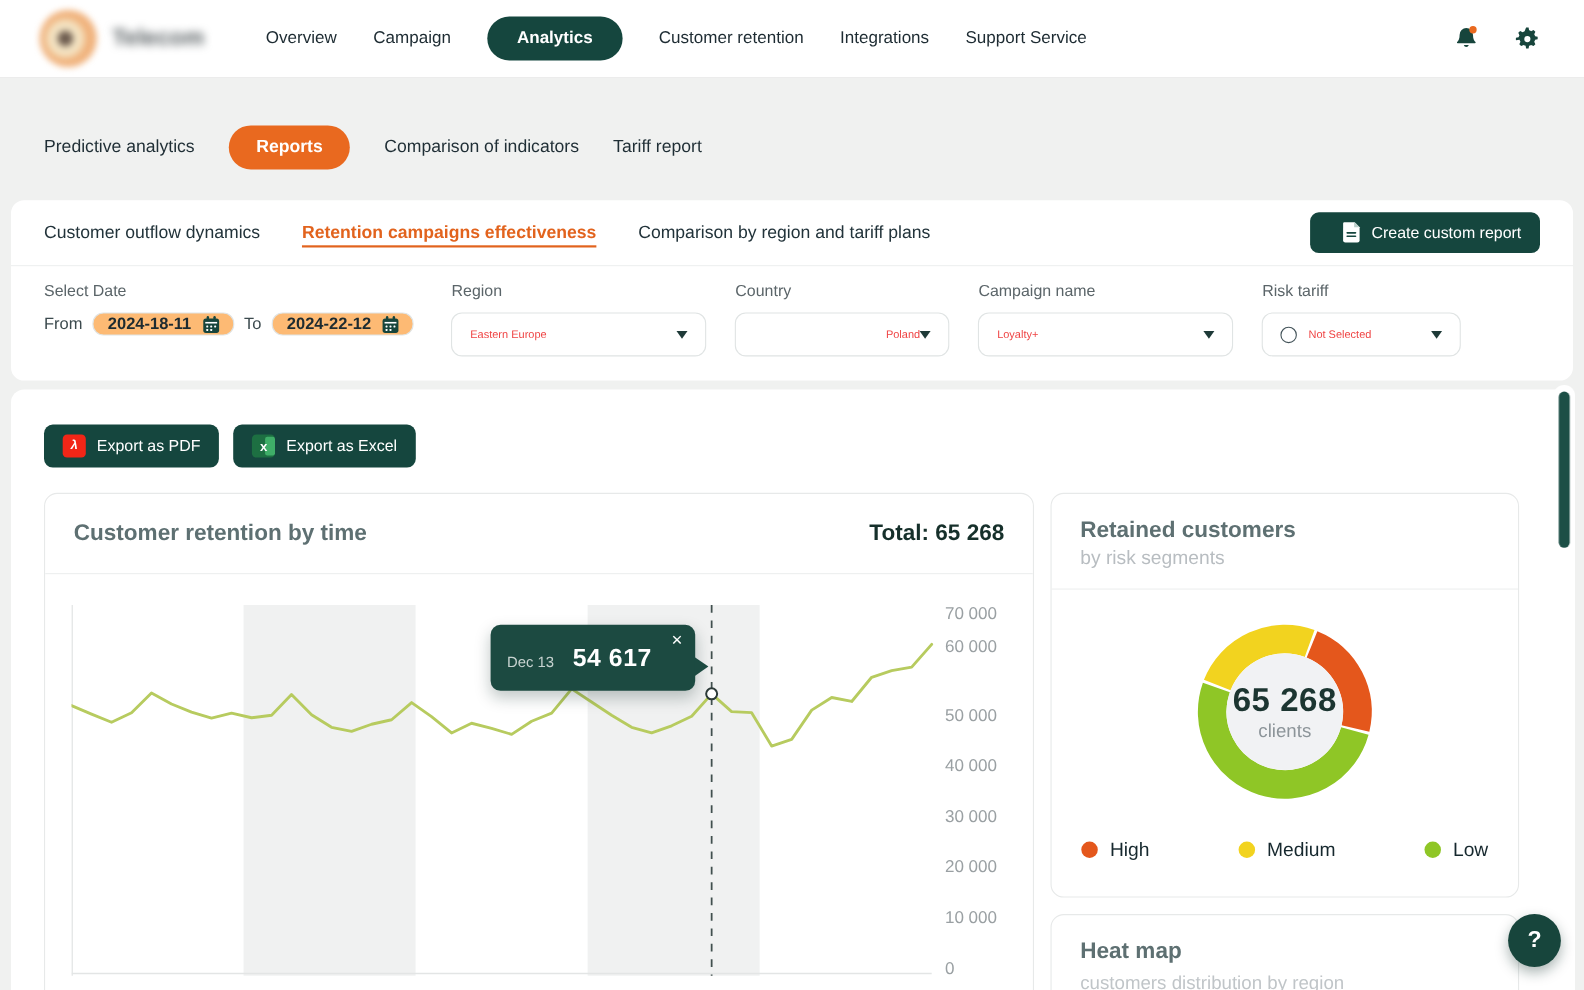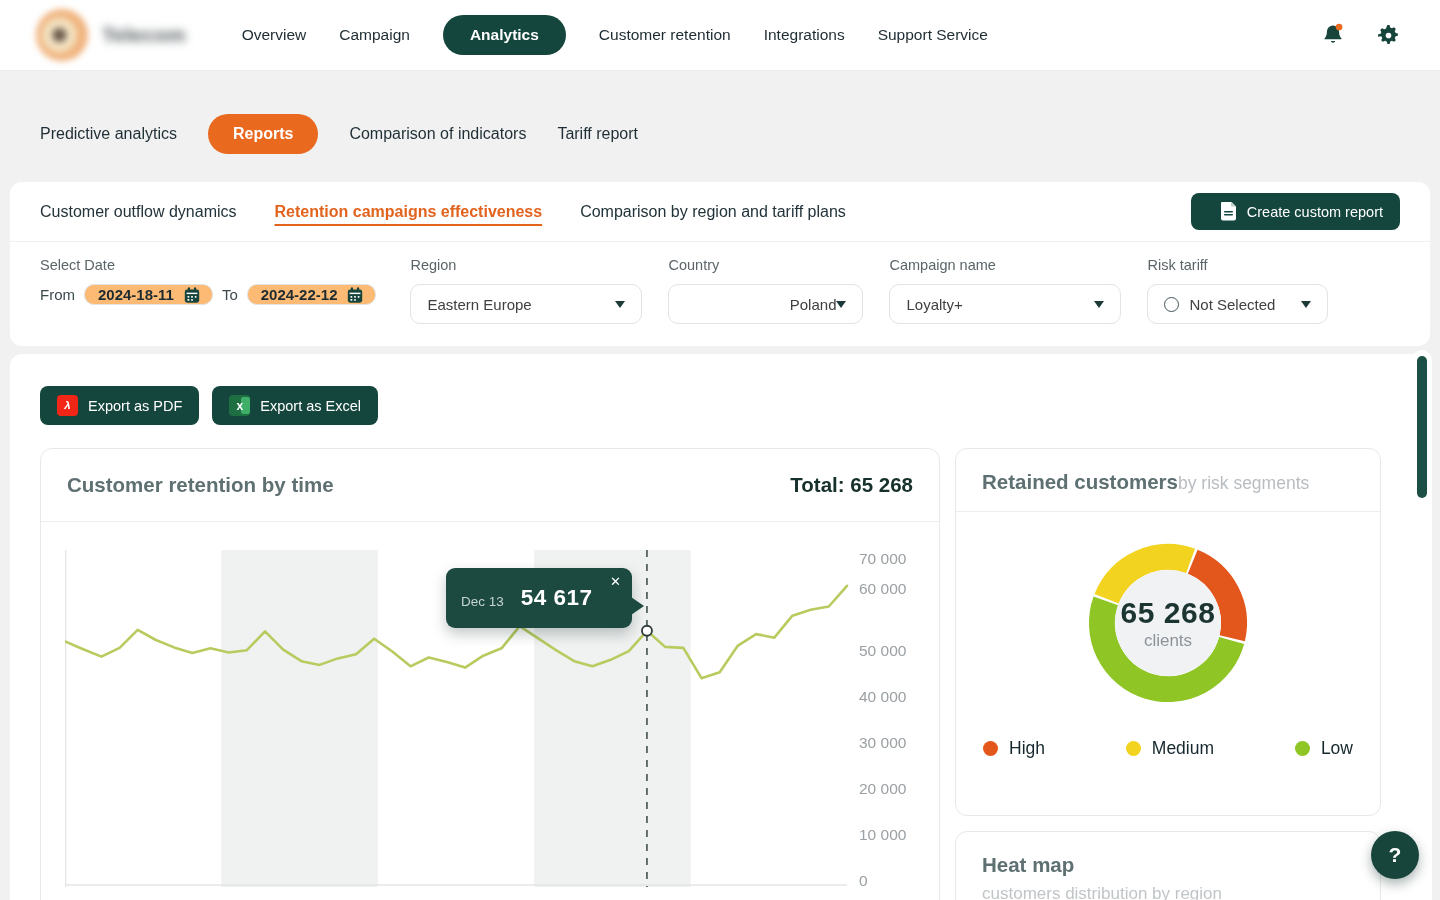--- a/index.html
+++ b/index.html
@@ -43,21 +43,21 @@
 
   .filters { display:flex; padding:15px 30px 22px; gap:26px; }
   .f-label { font-size:14.5px; color:#5b6569; margin-bottom:11px; }
   .date-row { display:flex; align-items:center; gap:9px; }
   .inline-label { font-size:15px; color:#3c4a4e; }
   .date-input { display:flex; align-items:center; gap:9px; border:1.5px solid #e0e4e4; border-radius:10px;
     height:21px; padding:0 11px 0 13px; background:#fdba74; cursor:pointer; }
   .date-value { font-size:15px; font-weight:600; color:#1d2b30; }
   .select { display:flex; align-items:center; justify-content:space-between; border:1.5px solid #e0e4e4;
     border-radius:10px; height:40px; padding:0 16px; background:#fff; cursor:pointer; }
-  .select-value { font-size:15px; color:#404040; }
+  .select-value { font-size:10px; color:#ef4444; }
   .sel-region { width:232px; } .sel-country { width:195px;justify-content:flex-end; } .sel-campaign { width:232px; } .sel-risk { width:181px; }
   .risk-left { display:flex; align-items:center; gap:10px; }
   .ring { width:15px; height:15px; border:1.6px solid #44545a; border-radius:50%; }
   .f-col.grow-gap { margin-left:8px; }
 
   
   .content-card { margin-top:8px; padding:32px 30px 0; min-height:600px; }
   .export-row { display:flex; gap:13px; margin-bottom:23px; }
   .subcards { display:flex; gap:15px; align-items:flex-start; }
   .subcard { background:#fff; border:1px solid #e7e9e9; border-radius:12px; }
@@ -76,21 +76,21 @@
     gap:17px; padding:0 14px 0 15px; }
   .tooltip-arrow { position:absolute; right:-12px; top:29px; width:0; height:0;
     border-top:9px solid transparent; border-bottom:9px solid transparent; border-left:13px solid #1c4a41; }
   .tt-date { font-size:13.5px; color:#c6d2cf; margin-top:7px; }
   .tt-value { font-size:22.5px; font-weight:700; letter-spacing:.5px; }
   .tt-close { position:absolute; top:7px; right:11px; font-size:13px; color:#fff; cursor:pointer; line-height:1; }
 
   
   .right-col { width:426px; display:flex; flex-direction:column; gap:15px; }
   .donut-card { width:426px; height:368px; }
-  .donut-card .subcard-head { height:auto; padding:21px 26px 17px; align-items:flex-start; flex-direction:row; justify-content:flex-start; }
+  .donut-card .subcard-head { height:auto; padding:21px 26px 17px; align-items:flex-start; flex-direction:column; justify-content:flex-start; }
   .donut-zone { display:flex; justify-content:center; margin-top:27px; position:relative; }
   .donut-center { position:absolute; top:0; left:0; right:0; height:168px; display:flex; flex-direction:column;
     align-items:center; justify-content:center; pointer-events:none; }
   .donut-number { font-size:30px; font-weight:700; color:#1c3531; letter-spacing:.5px; }
   .donut-caption { font-size:17px; color:#8c9499; margin-top:1px; }
   .legend { display:flex; justify-content:space-between; padding:0 27px; margin-top:31px; }
   .legend-item { display:flex; align-items:center; gap:11px; }
   .dot { width:15px; height:15px; border-radius:50%; }
   .legend-label { font-size:17.5px; color:#16282e; }
 

